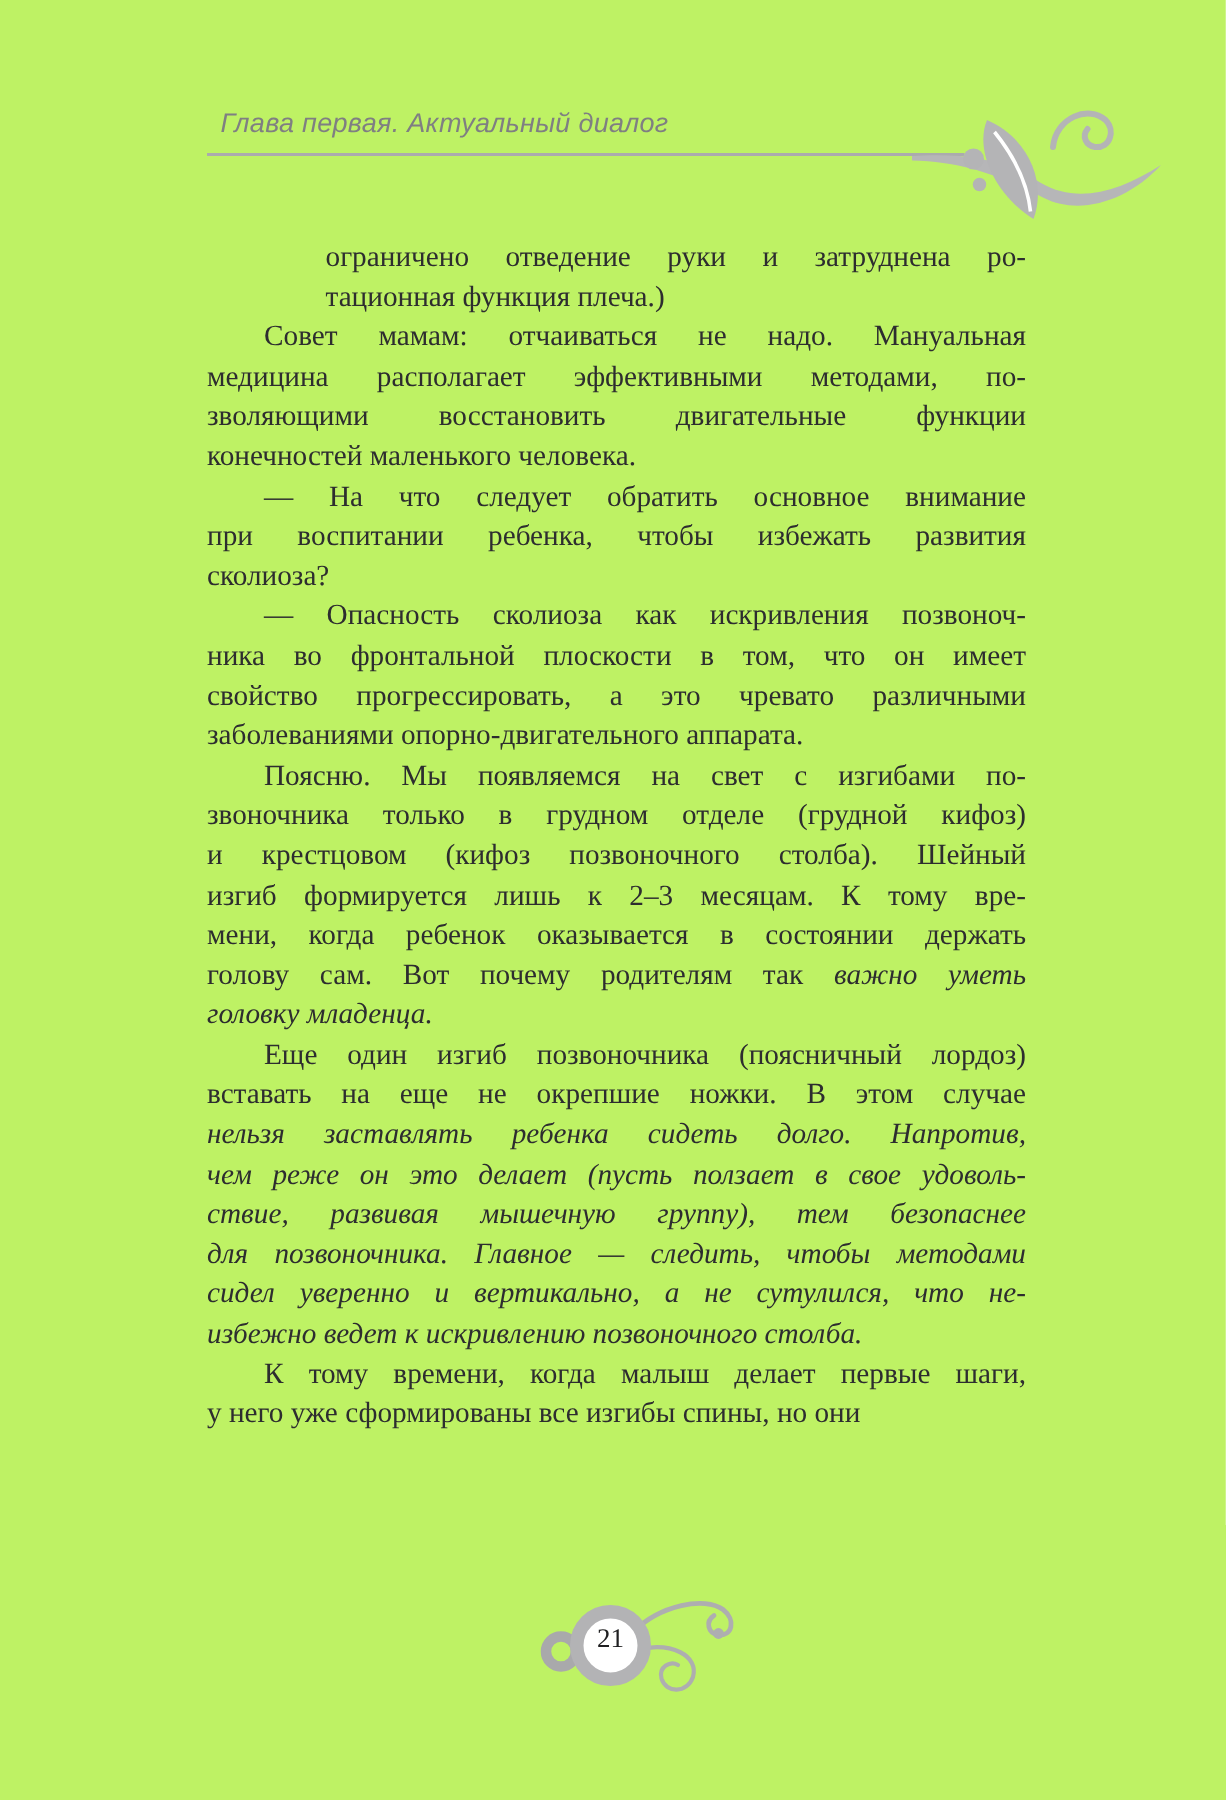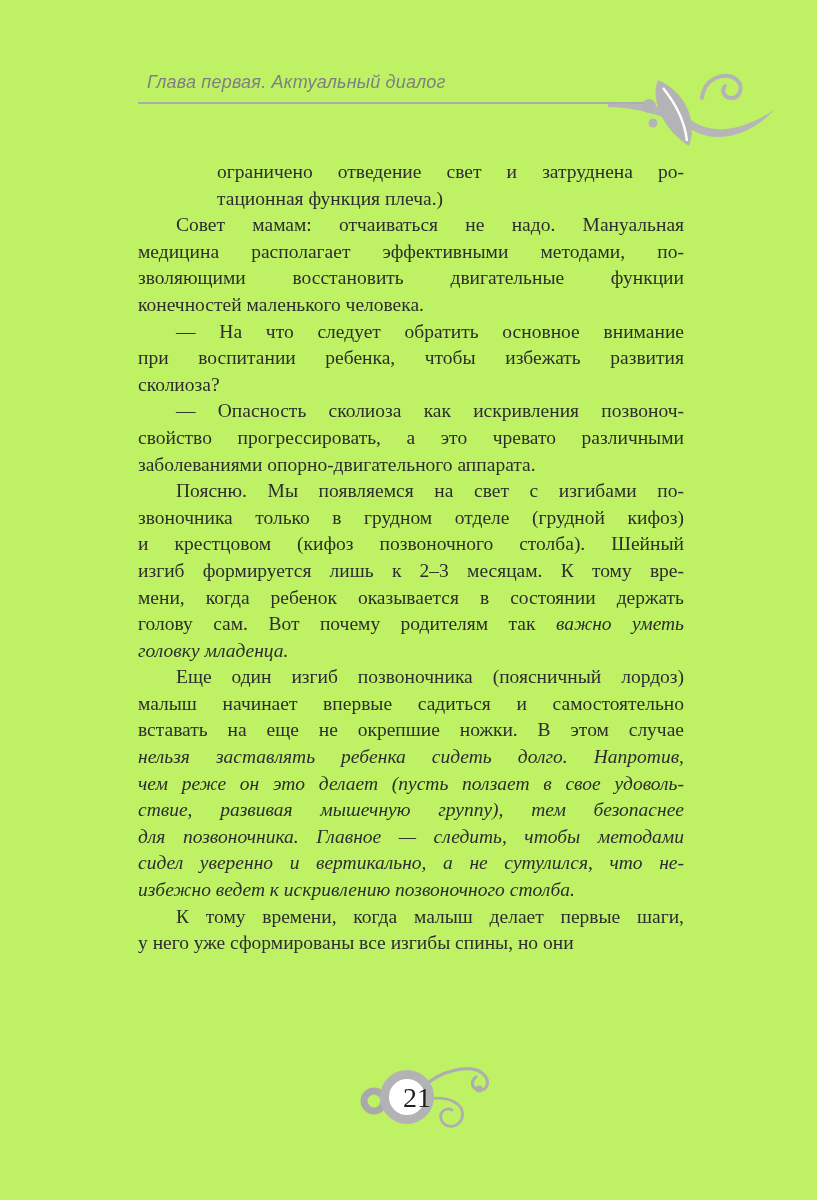--- a/index.html
+++ b/index.html
@@ -62,22 +62,22 @@
   
   .footer-ornament {
     position: absolute;
     left: 298px; top: 1058px;
     width: 244px; height: 96px;
   }
   .page-number {
     position: absolute;
     left: 383px; top: 1082px;
     width: 48px;
-    text-align: right;
-    font-size: 28px;
+    text-align: center;
+    font-size: 18px;
     color: #1f1f21;
     font-family: "Liberation Serif", serif;
   }
 </style>
 </head>
 <body>
 
 <div class="page">
 
   <div class="chapter-title">Глава первая. Актуальный диалог</div>
@@ -93,51 +93,51 @@
     <path d="M57,22 C70,38 79,57 81,75" fill="none" stroke="#ffffff" stroke-width="2.4"></path>
 
     <path d="M96,32 C98,12 120,4 131,14 C138,21 134,33 124,32 C118,31 115,25 119,20" fill="none" stroke="#b4b4b6" stroke-width="4" stroke-linecap="round"></path>
 
     <circle cx="43" cy="40" r="7" fill="#b4b4b6"></circle>
     <circle cx="47" cy="57" r="4.5" fill="#b4b4b6"></circle>
   </svg>
 
   <div class="text-block">
       <div class="para block">
-        <div class="line">ограничено отведение свет и затруднена ро-</div>
+        <div class="line">ограничено отведение руки и затруднена ро-</div>
         <div class="line last">тационная функция плеча.)</div>
       </div>
       <div class="para">
         <div class="line indent">Совет мамам: отчаиваться не надо. Мануальная</div>
         <div class="line">медицина располагает эффективными методами, по-</div>
         <div class="line">зволяющими восстановить двигательные функции</div>
         <div class="line last">конечностей маленького человека.</div>
       </div>
       <div class="para bold">
         <div class="line indent">— На что следует обратить основное внимание</div>
         <div class="line">при воспитании ребенка, чтобы избежать развития</div>
         <div class="line last">сколиоза?</div>
       </div>
       <div class="para">
         <div class="line indent">— Опасность сколиоза как искривления позвоноч-</div>
+        <div class="line">ника во фронтальной плоскости в том, что он имеет</div>
         <div class="line">свойство прогрессировать, а это чревато различными</div>
         <div class="line last">заболеваниями опорно-двигательного аппарата.</div>
       </div>
       <div class="para">
         <div class="line indent">Поясню. Мы появляемся на свет с изгибами по-</div>
         <div class="line">звоночника только в грудном отделе (грудной кифоз)</div>
         <div class="line">и крестцовом (кифоз позвоночного столба). Шейный</div>
         <div class="line">изгиб формируется лишь к 2–3 месяцам. К тому вре-</div>
         <div class="line">мени, когда ребенок оказывается в состоянии держать</div>
         <div class="line">голову сам. Вот почему родителям так <i>важно уметь</i></div>
         <div class="line last"><i>головку младенца.</i></div>
       </div>
       <div class="para">
         <div class="line indent">Еще один изгиб позвоночника (поясничный лордоз)</div>
-        <div class="line">малыш начинает впервые садиться и самостоятельно</div>
         <div class="line">вставать на еще не окрепшие ножки. В этом случае</div>
         <div class="line"><i>нельзя заставлять ребенка сидеть долго. Напротив,</i></div>
         <div class="line"><i>чем реже он это делает (пусть ползает в свое удоволь-</i></div>
         <div class="line"><i>ствие, развивая мышечную группу), тем безопаснее</i></div>
         <div class="line"><i>для позвоночника. Главное — следить, чтобы методами</i></div>
         <div class="line"><i>сидел уверенно и вертикально, а не сутулился, что не-</i></div>
         <div class="line last"><i>избежно ведет к искривлению позвоночного столба.</i></div>
       </div>
       <div class="para">
         <div class="line indent">К тому времени, когда малыш делает первые шаги,</div>

